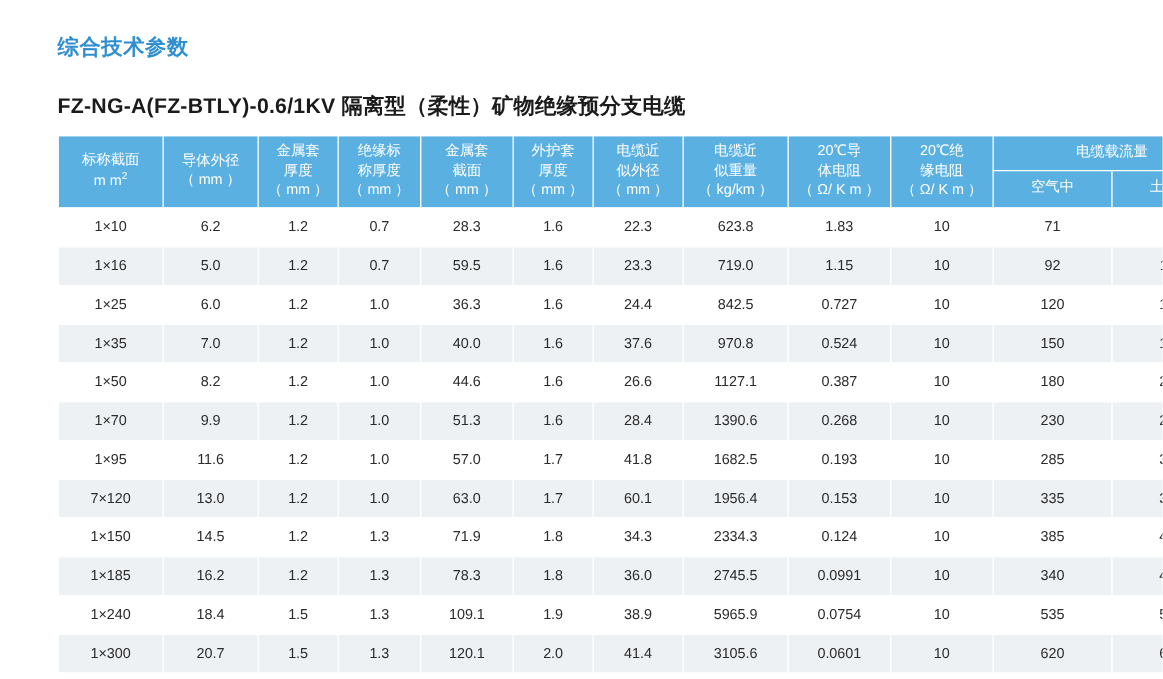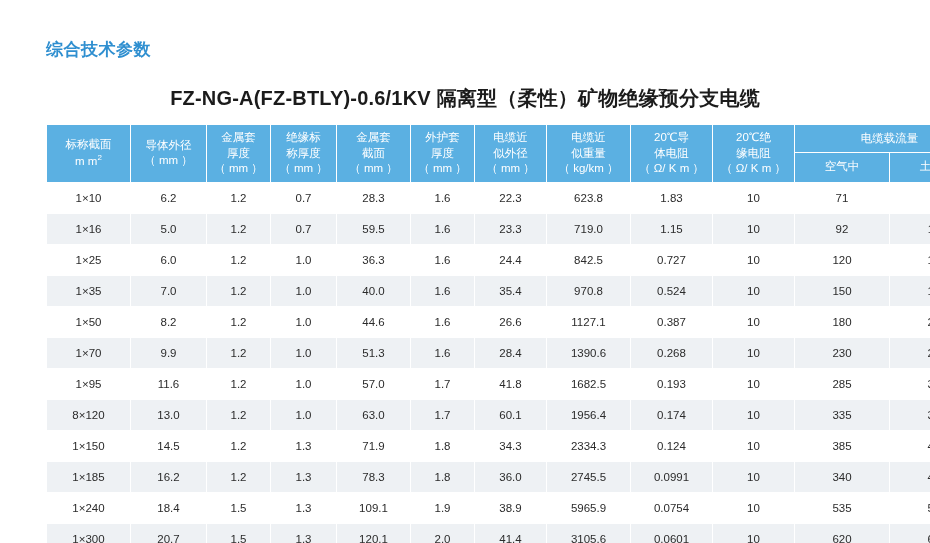--- a/index.html
+++ b/index.html
@@ -19,29 +19,28 @@
     width: 930px;
     height: 543px;
     box-sizing: border-box;
     padding: 26px 46px 0 46px;
   }
   .section-title {
     font-size: 17px;
     font-weight: bold;
     color: #2f8fd0;
     letter-spacing: 0.5px;
-    margin: 12px 0 24px 0;
+    margin: 0 0 24px 0;
   }
   .product-title {
-    font-size: 20px;
+    font-size: 17px;
     font-weight: bold;
     color: #1b1b1b;
     letter-spacing: 0.2px;
     margin: 0 0 12px 0;
-    text-align: center;
   }
   table.spec {
     border-collapse: collapse;
     width: 838px;
     table-layout: fixed;
   }
   table.spec th, table.spec td {
     border: 1px solid #ffffff;
     text-align: center;
     vertical-align: middle;
@@ -198,21 +197,21 @@
           <td>120</td>
           <td>150</td>
         </tr>
         <tr class="even">
           <td>1×35</td>
           <td>7.0</td>
           <td>1.2</td>
           <td>1.0</td>
           <td>40.0</td>
           <td>1.6</td>
-          <td>35.4</td>
+          <td>37.6</td>
           <td>970.8</td>
           <td>0.524</td>
           <td>10</td>
           <td>150</td>
           <td>180</td>
         </tr>
         <tr class="odd">
           <td>1×50</td>
           <td>8.2</td>
           <td>1.2</td>
@@ -248,29 +247,29 @@
           <td>57.0</td>
           <td>1.7</td>
           <td>41.8</td>
           <td>1682.5</td>
           <td>0.193</td>
           <td>10</td>
           <td>285</td>
           <td>320</td>
         </tr>
         <tr class="even">
-          <td>8×120</td>
+          <td>7×120</td>
           <td>13.0</td>
           <td>1.2</td>
           <td>1.0</td>
           <td>63.0</td>
           <td>1.7</td>
           <td>60.1</td>
           <td>1956.4</td>
-          <td>0.174</td>
+          <td>0.153</td>
           <td>10</td>
           <td>335</td>
           <td>360</td>
         </tr>
         <tr class="odd">
           <td>1×150</td>
           <td>14.5</td>
           <td>1.2</td>
           <td>1.3</td>
           <td>71.9</td>

